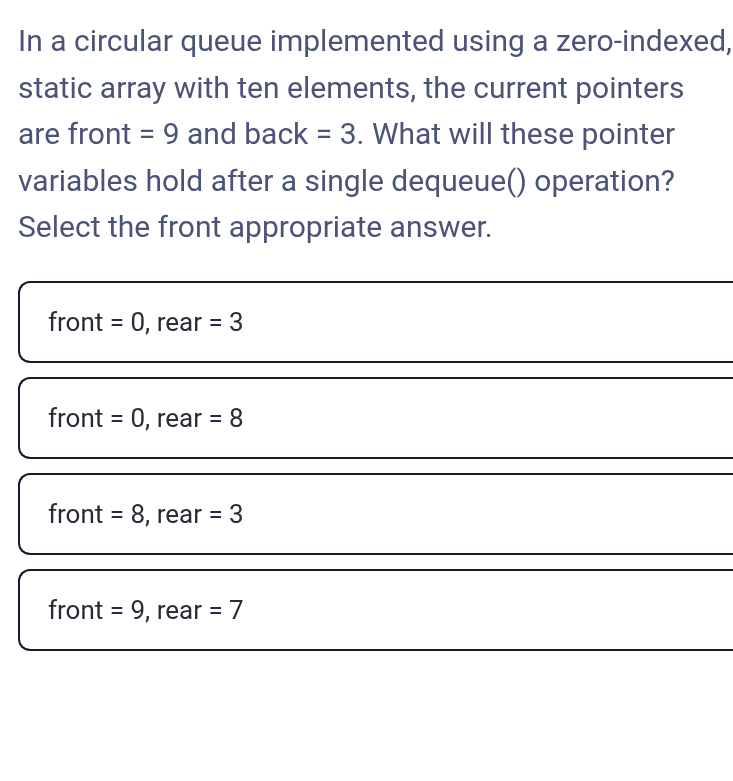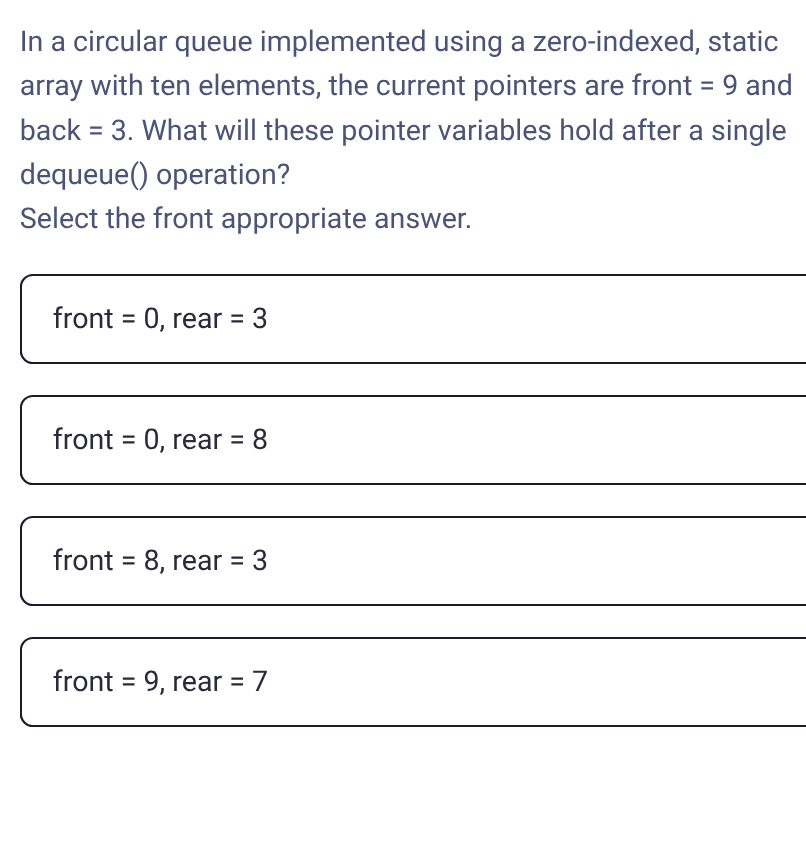--- a/index.html
+++ b/index.html
@@ -10,29 +10,29 @@
     body {
       font-family: -apple-system, BlinkMacSystemFont, 'Segoe UI', Roboto, Helvetica, Arial, sans-serif;
       background: #ffffff;
       width: 733px;
       height: 781px;
       padding: 18px 0 0 18px;
       overflow: hidden;
     }
     .question-text {
       color: #4a5378;
-      font-size: 26px;
+      font-size: 30px;
       line-height: 1.55;
       margin-bottom: 30px;
       font-weight: 400;
     }
     .options {
       display: flex;
       flex-direction: column;
-      gap: 28px;
+      gap: 14px;
     }
     .option {
       border: 2px solid #1a1a2e;
       border-radius: 12px;
       border-right: none;
       border-top-right-radius: 0;
       border-bottom-right-radius: 0;
       padding: 24px 28px;
       font-size: 26px;
       color: #2a2a3a;

